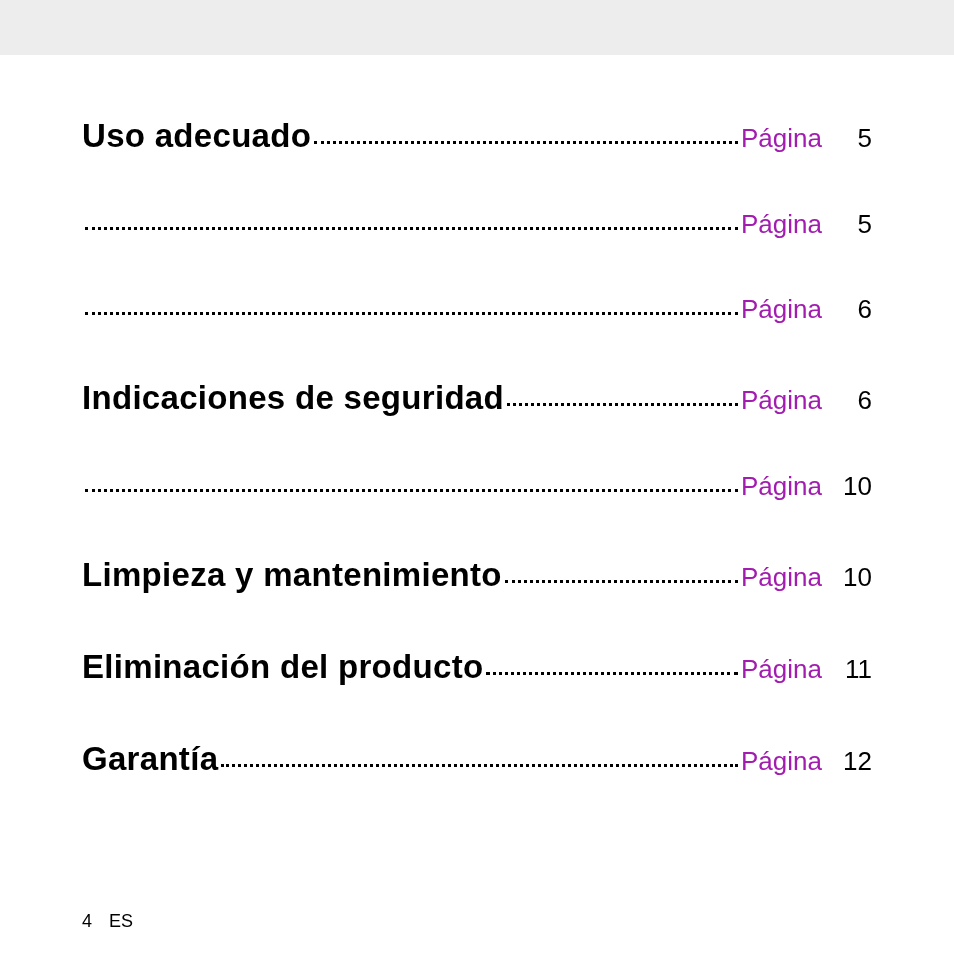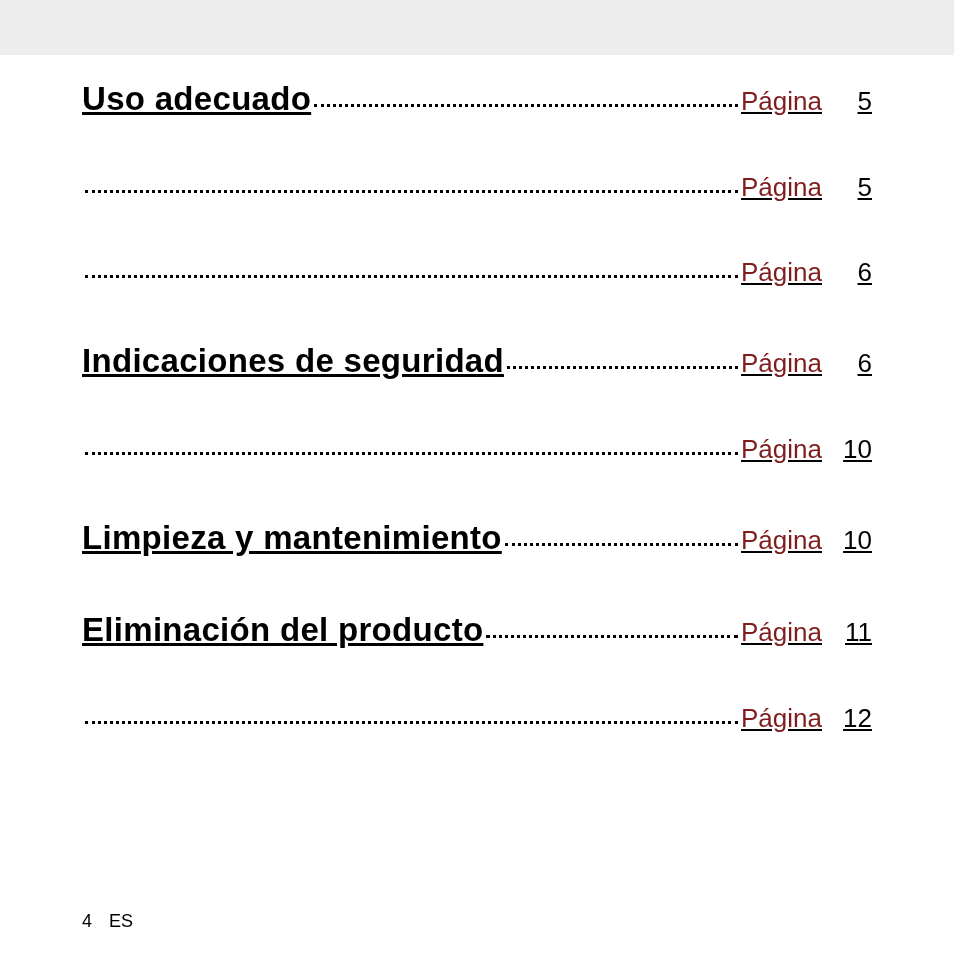--- a/index.html
+++ b/index.html
@@ -11,25 +11,24 @@
       font-family: Arial, Helvetica, sans-serif;
       background: #ededed;
       width: 954px;
       height: 954px;
       position: relative;
     }
     .page {
       background: #ffffff;
       width: 100%;
       height: 100%;
-      padding-top: 80px;
+      padding-top: 117px;
       padding-left: 82px;
       padding-right: 82px;
       position: relative;
-      text-decoration: underline;
     }
     .toc-entry {
       display: flex;
       align-items: baseline;
       margin-bottom: 54px;
       width: 100%;
     }
     .toc-title {
       font-weight: 900;
       font-size: 33px;
@@ -40,21 +39,21 @@
     .toc-leader {
       flex: 1;
       border-bottom: 3px dotted #000;
       margin: 0 3px;
       position: relative;
       top: -3px;
       min-width: 10px;
     }
     .toc-pagelabel {
       font-size: 26px;
-      color: #7f1d1d;
+      color: #a21caf;
       white-space: nowrap;
       font-weight: 400;
     }
     .toc-pagenum {
       font-size: 26px;
       color: #000;
       font-weight: 400;
       min-width: 50px;
       text-align: right;
       white-space: nowrap;
@@ -124,20 +123,21 @@
   </div>
 
   <div class="toc-entry">
     <span class="toc-title">Eliminación del producto</span>
     <span class="toc-leader"></span>
     <span class="toc-pagelabel">Página</span>
     <span class="toc-pagenum">11</span>
   </div>
 
   <div class="toc-entry">
+    <span class="toc-title">Garantía</span>
     <span class="toc-leader"></span>
     <span class="toc-pagelabel">Página</span>
     <span class="toc-pagenum">12</span>
   </div>
 
   <div class="footer">
     <span class="footer-pagenum">4</span>
     <span>ES</span>
   </div>
 </div>

